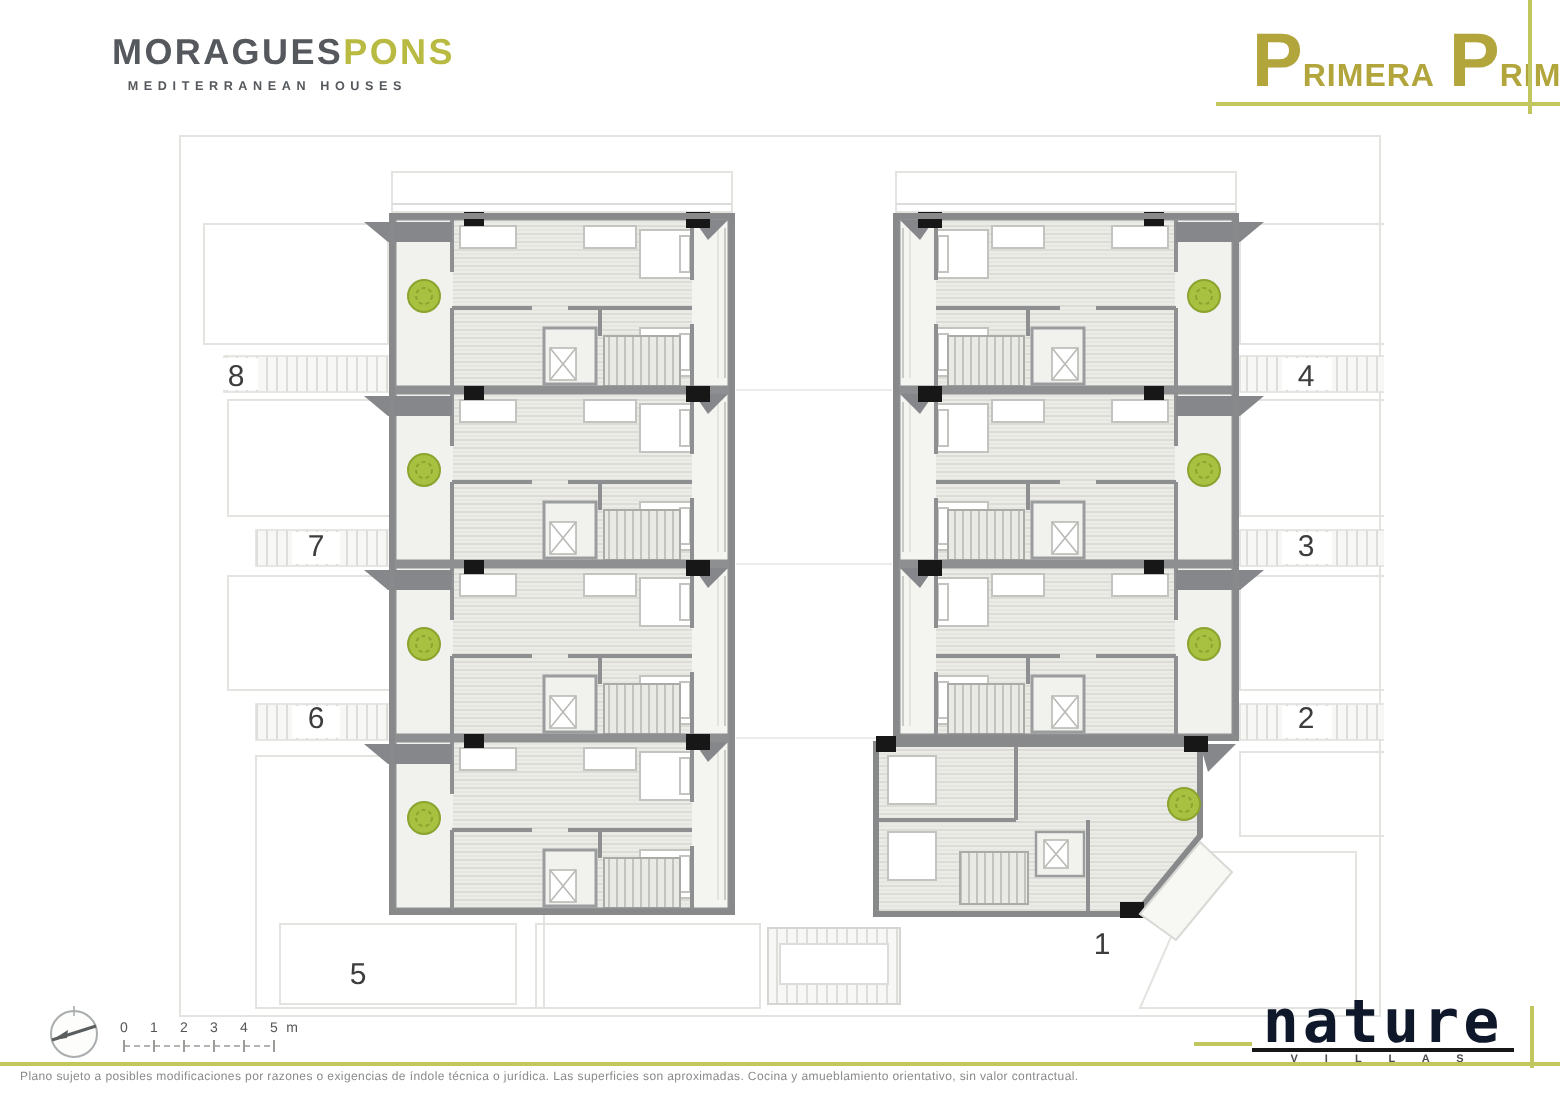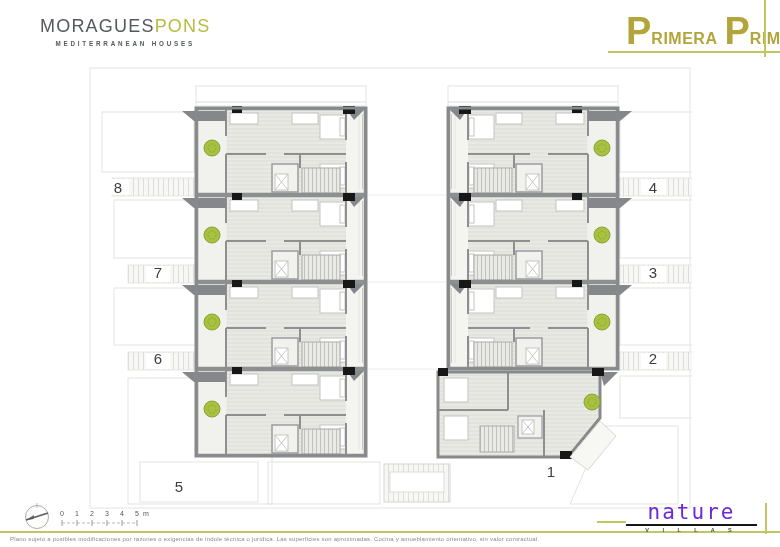--- a/index.html
+++ b/index.html
@@ -1,42 +1,42 @@
 <!DOCTYPE html>
 <html><head>
 <meta charset="utf-8">
 <style>
   html,body{margin:0;padding:0;background:#ffffff;}
   .page{position:relative;width:780px;height:547px;background:#ffffff;overflow:hidden;
         font-family:"Liberation Sans", sans-serif;}
 
   
   .brand{position:absolute;left:40px;top:16px;text-align:center;}
-  .brand-main{font-size:18px;letter-spacing:1.2px;font-weight:400;color:#55595d;white-space:nowrap;}
+  .brand-main{font-size:18px;letter-spacing:1.2px;font-weight:700;color:#55595d;white-space:nowrap;margin-left:16px;}
   .brand-main .accent{color:#b9ba41;}
   .brand-sub{margin-top:3px;font-size:6.3px;letter-spacing:2.8px;font-weight:600;color:#55595d;}
 
   .plan-title{position:absolute;left:626px;top:10px;width:140px;display:flex;align-items:baseline;
               color:#b1a53b;font-weight:600;white-space:nowrap;}
   .plan-title .cap{font-size:38px;}
   .plan-title .rest{font-size:16px;letter-spacing:0.5px;margin-right:7px;}
 
   .rule{position:absolute;background:#c1c75e;}
   .rule-title-h{left:608px;top:51px;width:172px;height:2px;}
   .rule-title-v{left:764px;top:0;width:2px;height:57px;}
   .rule-footer-h{left:0;top:531px;width:780px;height:2px;}
   .rule-logo-h{left:597px;top:521px;width:29px;height:2px;}
   .rule-logo-v{left:765px;top:503px;width:2px;height:31px;}
 
   
   .disclaimer{position:absolute;left:10px;top:536px;font-size:6px;letter-spacing:0.2px;color:#8a8a8a;white-space:nowrap;}
 
   .nature{position:absolute;left:626px;top:501px;width:131px;text-align:center;}
-  .nature-word{font-family:"DejaVu Sans Mono", monospace;font-weight:normal;font-size:21px;line-height:22px;
-               letter-spacing:2px;color:#6d28d9;border-bottom:2px solid #161616;padding-bottom:1px;}
+  .nature-word{font-family:"DejaVu Sans Mono", monospace;font-weight:bold;font-size:30px;line-height:22px;
+               letter-spacing:2px;color:#0f172a;border-bottom:2px solid #161616;padding-bottom:1px;}
   .nature-sub{margin-top:1px;font-size:5.5px;letter-spacing:6px;color:#4c4c4c;font-weight:600;}
 
   .compass{position:absolute;left:18px;top:499px;}
   .scalebar{position:absolute;left:54px;top:506px;}
 
   .plan-wrap{position:absolute;left:88px;top:66px;width:604px;height:446px;}
 
   svg text.unit-num{font-family:"Liberation Sans", sans-serif;font-size:15px;fill:#3d3d3d;}
   svg text.sc{font-family:"Liberation Sans", sans-serif;font-size:7px;fill:#555;}
 </style>

